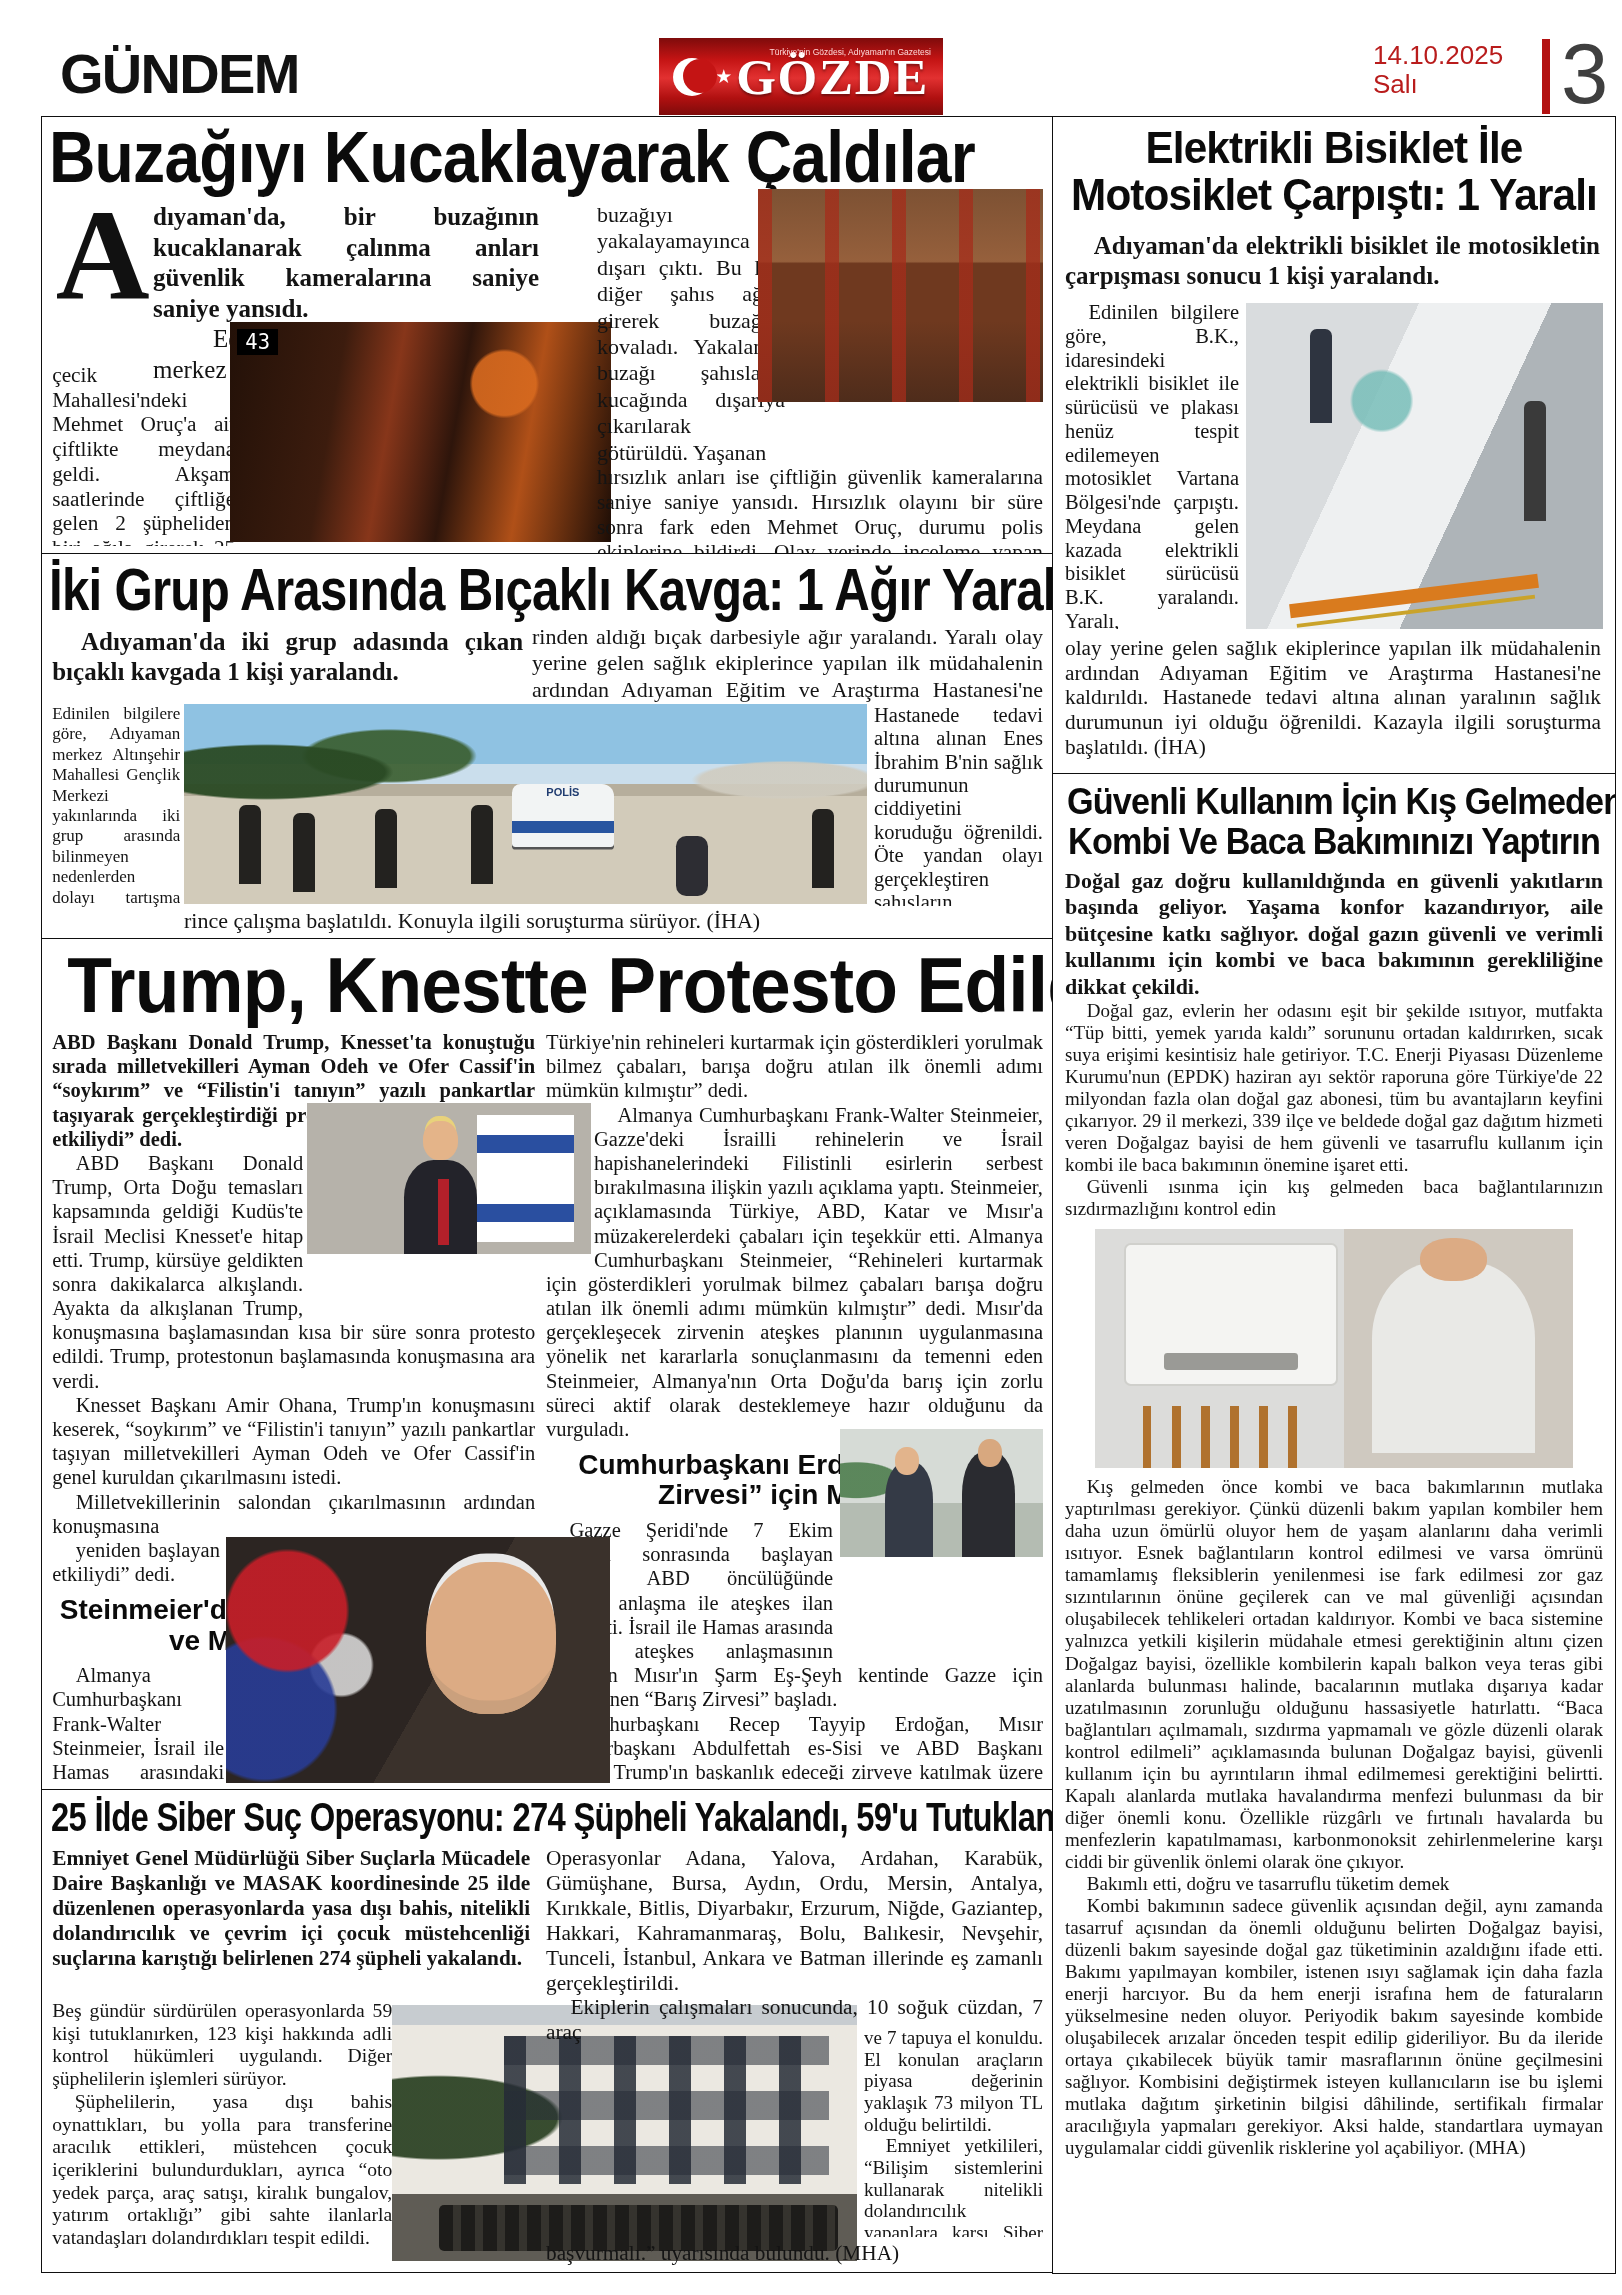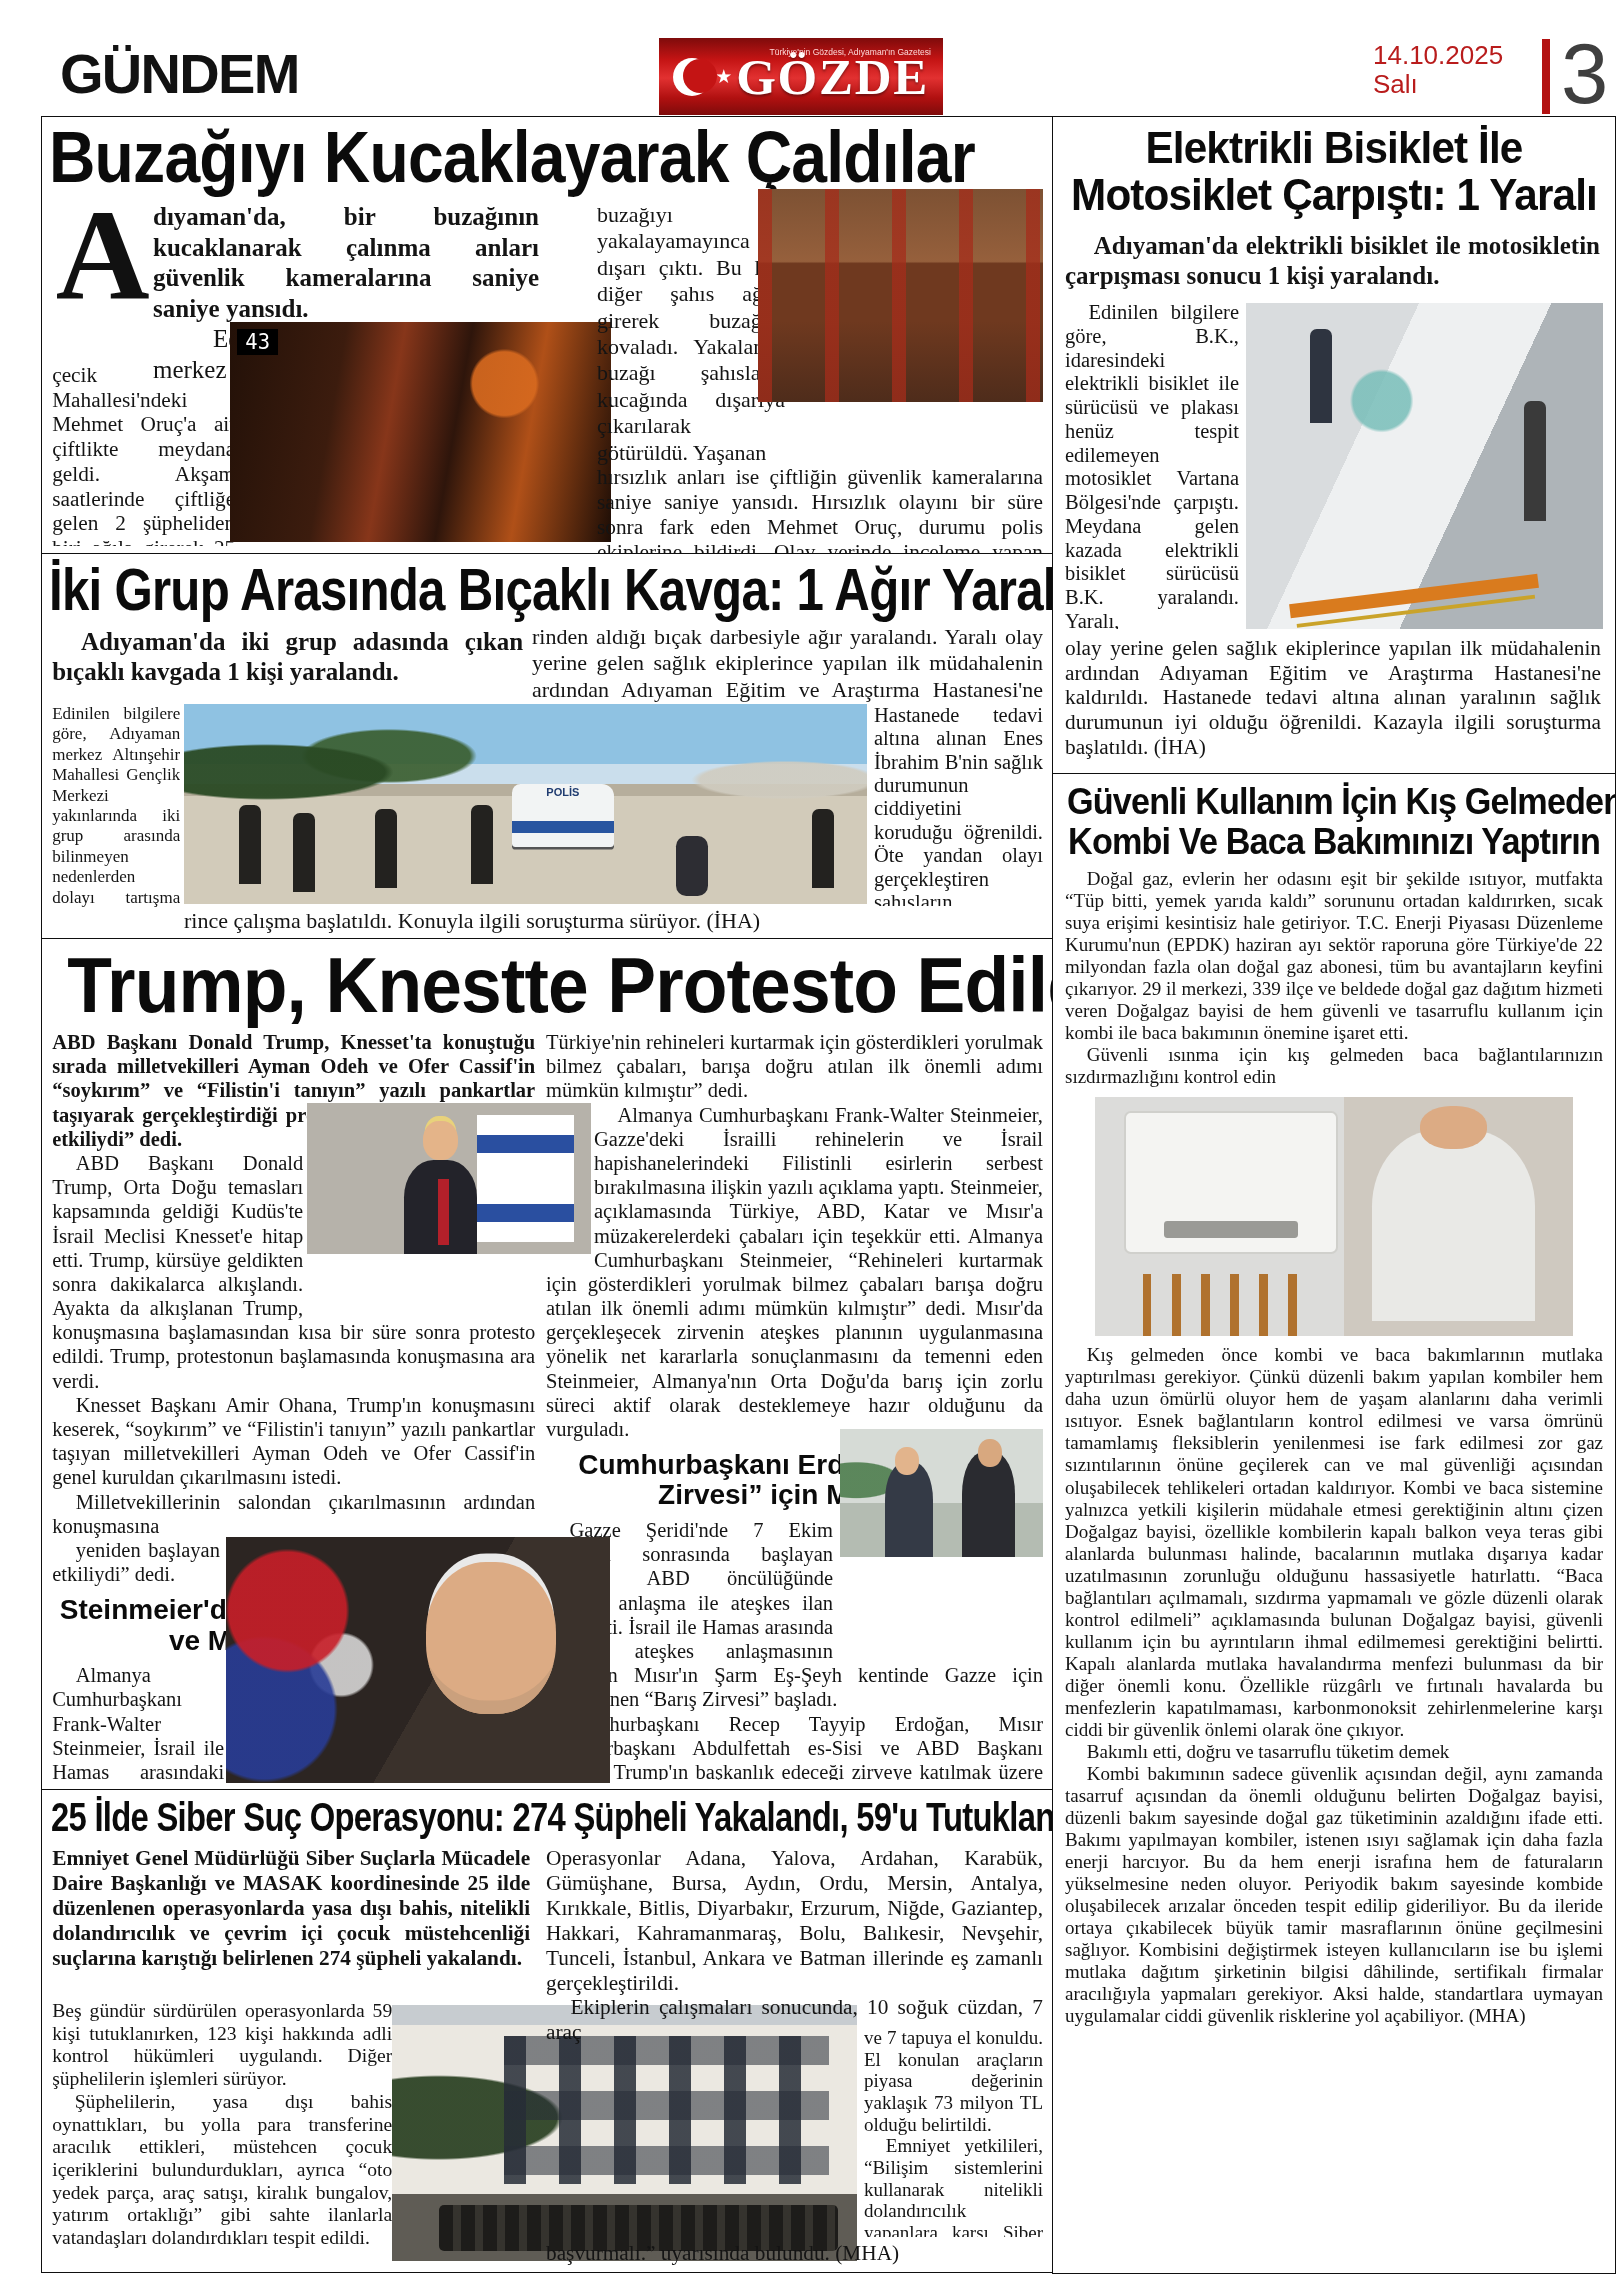--- a/index.html
+++ b/index.html
@@ -257,20 +257,21 @@
     </div>
     <div class="abs bodytext" style="left:12px;top:519px;width:536px;height:128px;font-size:21.3px;line-height:1.16;overflow:hidden;">
       <p class="cont">olay yerine gelen sağlık ekiplerince yapılan ilk müdahalenin ardından Adıyaman Eğitim ve Araştırma Hastanesi'ne kaldırıldı. Hastanede tedavi altına alınan yaralının sağlık durumunun iyi olduğu öğrenildi. Kazayla ilgili soruşturma başlatıldı. (İHA)</p>
     </div>
   </div>
 
   <div class="article" style="left:1052px;top:773px;width:562px;height:1499px;">
     <div class="hl center" style="top:10.2px;font-size:36px;transform:scaleX(.95);">Güvenli Kullanım İçin Kış Gelmeden</div>
     <div class="hl center" style="top:50px;font-size:36px;transform:scaleX(.95);">Kombi Ve Baca Bakımınızı Yaptırın</div>
     <div class="abs bodytext" style="left:12px;top:94px;width:538px;height:1394px;overflow:hidden;font-size:19px;line-height:1.16;">
+      <p class="lead cont" style="font-size:22px;line-height:1.2;">Doğal gaz doğru kullanıldığında en güvenli yakıtların başında geliyor. Yaşama konfor kazandırıyor, aile bütçesine katkı sağlıyor. doğal gazın güvenli ve verimli kullanımı için kombi ve baca bakımının gerekliliğine dikkat çekildi.</p>
       <p>Doğal gaz, evlerin her odasını eşit bir şekilde ısıtıyor, mutfakta “Tüp bitti, yemek yarıda kaldı” sorununu ortadan kaldırırken, sıcak suya erişimi kesintisiz hale getiriyor. T.C. Enerji Piyasası Düzenleme Kurumu'nun (EPDK) haziran ayı sektör raporuna göre Türkiye'de 22 milyondan fazla olan doğal gaz abonesi, tüm bu avantajların keyfini çıkarıyor. 29 il merkezi, 339 ilçe ve beldede doğal gaz dağıtım hizmeti veren Doğalgaz bayisi de hem güvenli ve tasarruflu kullanım için kombi ile baca bakımının önemine işaret etti.</p>
       <p>Güvenli ısınma için kış gelmeden baca bağlantılarınızın sızdırmazlığını kontrol edin</p>
       <div class="ph ph-boiler" style="position:relative;display:block;width:478px;height:239px;margin:8.5px auto;">
         <div class="boiler-unit"></div>
         <div class="tech-person"></div>
         <div class="tech-head"></div>
         <div class="pipes"></div>
       </div>
       <p>Kış gelmeden önce kombi ve baca bakımlarının mutlaka yaptırılması gerekiyor. Çünkü düzenli bakım yapılan kombiler hem daha uzun ömürlü oluyor hem de yaşam alanlarını daha verimli ısıtıyor. Esnek bağlantıların kontrol edilmesi ve varsa ömrünü tamamlamış fleksiblerin yenilenmesi ise fark edilmesi zor gaz sızıntılarının önüne geçilerek can ve mal güvenliği açısından oluşabilecek tehlikeleri ortadan kaldırıyor. Kombi ve baca sistemine yalnızca yetkili kişilerin müdahale etmesi gerektiğinin altını çizen Doğalgaz bayisi, özellikle kombilerin kapalı balkon veya teras gibi alanlarda bulunması halinde, bacalarının mutlaka dışarıya kadar uzatılmasının zorunluğu olduğunu hassasiyetle hatırlattı. “Baca bağlantıları açılmamalı, sızdırma yapmamalı ve gözle düzenli olarak kontrol edilmeli” açıklamasında bulunan Doğalgaz bayisi, güvenli kullanım için bu ayrıntıların ihmal edilmemesi gerektiğini belirtti. Kapalı alanlarda mutlaka havalandırma menfezi bulunması da bir diğer önemli konu. Özellikle rüzgârlı ve fırtınalı havalarda bu menfezlerin kapatılmaması, karbonmonoksit zehirlenmelerine karşı ciddi bir güvenlik önlemi olarak öne çıkıyor.</p>
       <p>Bakımlı etti, doğru ve tasarruflu tüketim demek</p>

